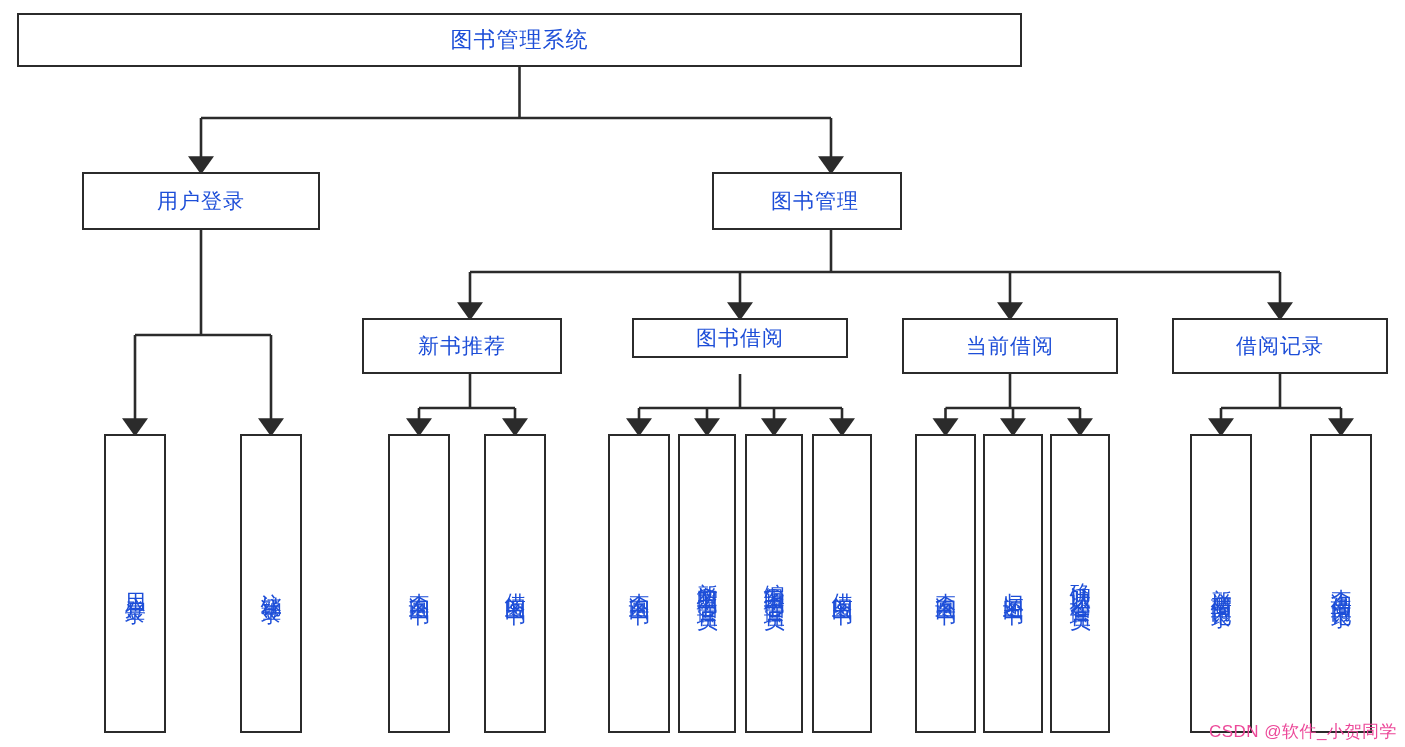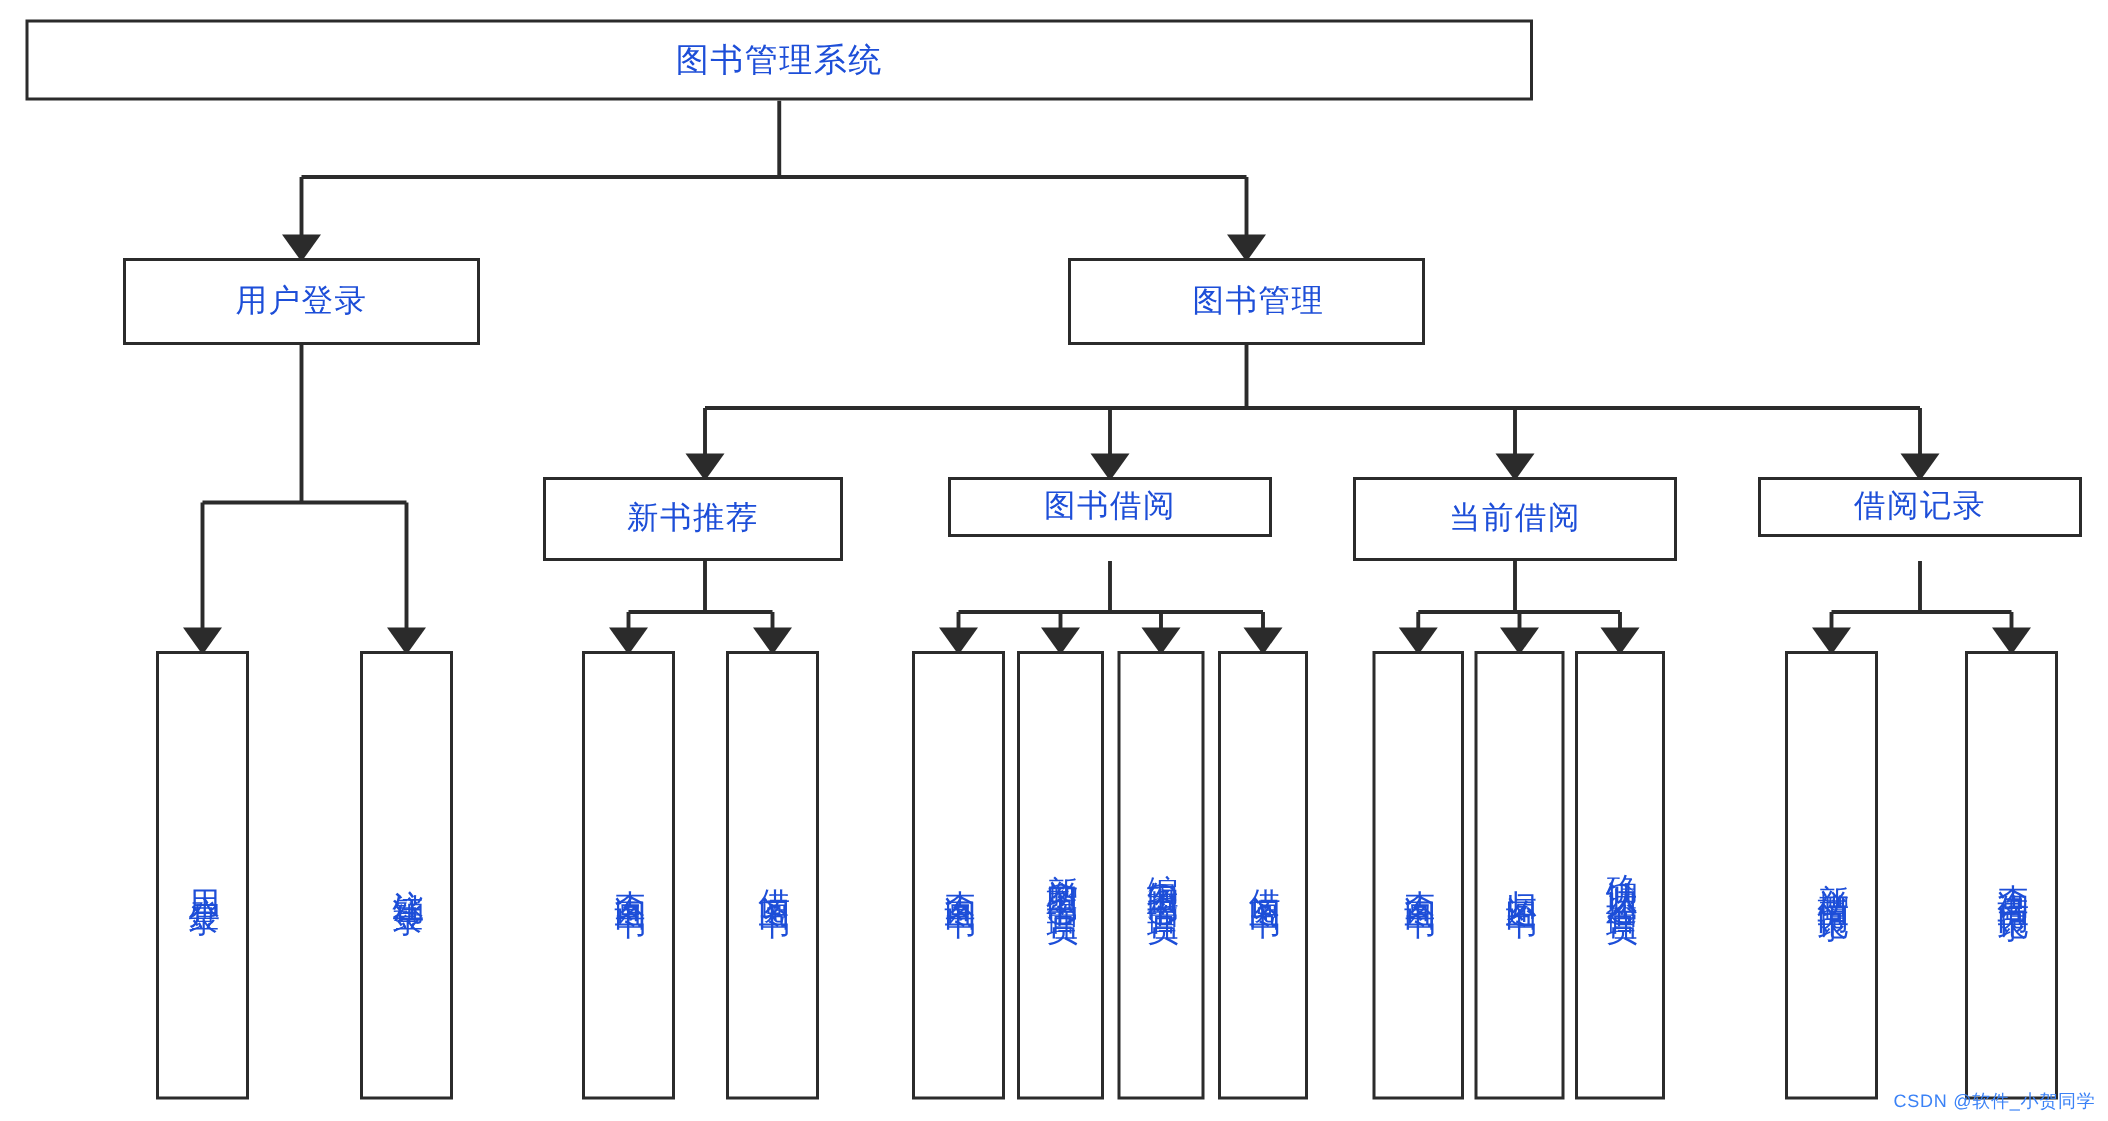--- a/index.html
+++ b/index.html
@@ -46,22 +46,22 @@
     text-align: center;
     padding: 4px 0;
   }
   .node.root {
     font-size: 22px;
   }
   .watermark {
     position: absolute;
     right: 8px;
     bottom: 4px;
-    font-size: 12px;
-    color: #3b82f6;
+    font-size: 17px;
+    color: #ec4899;
     white-space: nowrap;
     letter-spacing: 0.5px;
   }
 </style>
 </head>
 <body>
 
 <div id="canvas">
 
   <svg id="svg-layer" viewBox="0 0 1405 747" xmlns="http://www.w3.org/2000/svg">
@@ -107,34 +107,34 @@
       </g>
   </svg>
 
   <div class="node horiz root" id="node-root" style="left: 17px; top: 13px; width: 1005px; height: 54px;">
     <span>图书管理系统</span>
   </div>
 
   <div class="node horiz" id="node-l2-0" style="left: 82px; top: 172px; width: 238px; height: 58px;">
     <span>用户登录</span>
   </div>
-  <div class="node horiz" id="node-l2-1" style="left: 712px; top: 172px; width: 238px; height: 58px; padding-left: 16px;">
+  <div class="node horiz" id="node-l2-1" style="left: 712px; top: 172px; width: 190px; height: 58px; padding-left: 16px;">
     <span>图书管理</span>
   </div>
 
   <div class="node horiz" id="node-l3-0" style="left: 362px; top: 318px; width: 200px; height: 56px;">
     <span>新书推荐</span>
   </div>
   <div class="node horiz" id="node-l3-1" style="left: 632px; top: 318px; width: 216px; height: 40px;">
     <span>图书借阅</span>
   </div>
   <div class="node horiz" id="node-l3-2" style="left: 902px; top: 318px; width: 216px; height: 56px;">
     <span>当前借阅</span>
   </div>
-  <div class="node horiz" id="node-l3-3" style="left: 1172px; top: 318px; width: 216px; height: 40px;">
+  <div class="node horiz" id="node-l3-3" style="left: 1172px; top: 318px; width: 216px; height: 56px;">
     <span>借阅记录</span>
   </div>
 
   <div class="node vert" id="node-leaf-0" style="left: 104px; top: 434px; width: 62px; height: 299px;">用户登录</div>
   <div class="node vert" id="node-leaf-1" style="left: 240px; top: 434px; width: 62px; height: 299px;">注销登录</div>
   <div class="node vert" id="node-leaf-2" style="left: 388px; top: 434px; width: 62px; height: 299px;">查询图书</div>
   <div class="node vert" id="node-leaf-3" style="left: 484px; top: 434px; width: 62px; height: 299px;">借阅图书</div>
   <div class="node vert" id="node-leaf-4" style="left: 608px; top: 434px; width: 62px; height: 299px;">查询图书</div>
   <div class="node vert" id="node-leaf-5" style="left: 678px; top: 434px; width: 58px; height: 299px;">新增图书（管理员）</div>
   <div class="node vert" id="node-leaf-6" style="left: 745px; top: 434px; width: 58px; height: 299px;">编辑图书（管理员）</div>

